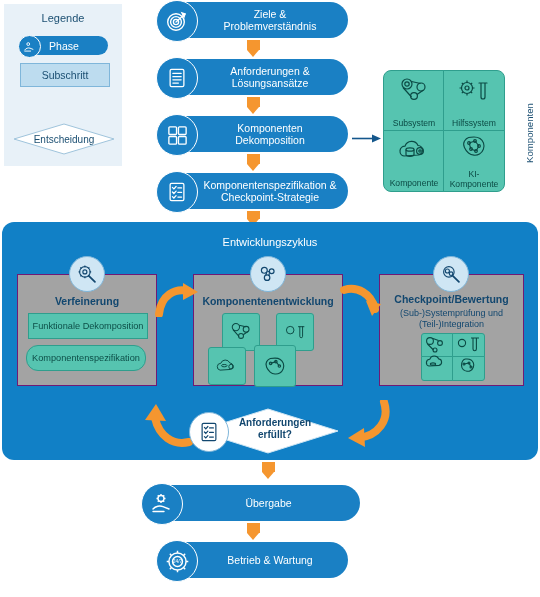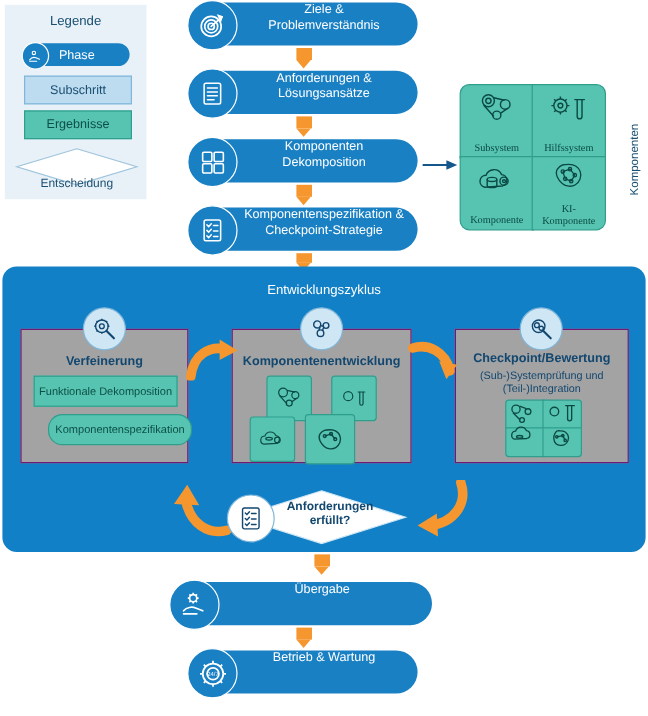--- a/index.html
+++ b/index.html
@@ -18,41 +18,41 @@
       justify-content:center;}
   .lg-phase .ico{position:absolute;left:-2px;top:-1px;width:21px;height:21px;border-radius:50%;
       background:#1a80c4;border:1.4px solid #ffffff;display:flex;align-items:center;justify-content:center;}
   .lg-sub{position:absolute;left:16px;top:59px;width:88px;height:22px;background:#bddcef;
       border:1px solid #7fb6da;color:#1b4f72;font-size:10.5px;display:flex;align-items:center;
       justify-content:center;}
   .lg-erg{position:absolute;left:16px;top:88px;width:88px;height:22px;background:#56c4b0;
       border:1px solid #2f9e8d;color:#0d4f48;font-size:10.5px;display:flex;align-items:center;
       justify-content:center;}
   .lg-dec{position:absolute;left:8px;top:118px;width:104px;height:34px;}
-  .lg-dec .txt{position:absolute;left:0;right:0;top:26px;text-align:center;font-size:10px;color:#1b4f72;}
+  .lg-dec .txt{position:absolute;left:0;right:0;top:12px;text-align:center;font-size:10px;color:#1b4f72;}
 
   
   .phase{position:absolute;height:36px;border-radius:18px;background:#1a80c4;}
   .phase .label{position:absolute;left:42px;right:8px;top:0;height:100%;
-      display:flex;align-items:flex-start;justify-content:center;text-align:center;
+      display:flex;align-items:center;justify-content:center;text-align:center;
       color:#ffffff;font-size:10.5px;line-height:12.5px;}
   .phase .pico{position:absolute;left:-2px;top:-2px;width:40px;height:40px;border-radius:50%;
       background:#1a80c4;border:1.6px solid #ffffff;display:flex;align-items:center;justify-content:center;}
 
   
   .dn{position:absolute;width:13px;}
   .dn .stem{width:13px;background:#f5962f;}
   .dn .tip{width:0;height:0;border-left:6.5px solid transparent;border-right:6.5px solid transparent;
       border-top:7px solid #f5962f;}
 
   
   #components{left:383px;top:70px;width:126px;height:126px;}
   .pz{position:absolute;width:60px;height:60px;background:#56c4b0;border:1.4px solid #2f9e8d;}
   .pz .plabel{position:absolute;left:0;right:0;bottom:3px;text-align:center;font-size:8.6px;
-      color:#0b4a44;line-height:9.5px;font-family:Liberation Serif, serif;}
+      color:#0b4a44;line-height:9.5px;}
   .pz svg{position:absolute;left:50%;top:6px;transform:translateX(-50%);}
   #comp-vert{position:absolute;left:511px;top:72px;width:16px;height:122px;}
   #comp-vert span{display:block;transform:rotate(-90deg);transform-origin:left top;
       position:absolute;left:13px;top:122px;width:122px;text-align:center;font-size:9.6px;color:#1b4f72;
       white-space:nowrap;}
 
   .side-arrow{position:absolute;left:352px;top:129px;width:30px;height:9px;}
 
   
   #cycle{left:2px;top:222px;width:536px;height:238px;background:#1180c6;border-radius:12px;}
@@ -93,23 +93,20 @@
         <path d="M3 19h10" stroke-linecap="round"></path>
       </svg>
     </span>
     <span>Phase</span>
   </div>
 
   <div class="lg-sub">
     <span>Subschritt</span>
   </div>
 
-  <div class="lg-erg">
-    <span>Ergebnisse</span>
-  </div>
 
   <div class="lg-dec">
     <svg width="104" height="34">
       <polygon points="52,2 102,17 52,32 2,17" fill="#ffffff" stroke="#9fc4dc" stroke-width="1"></polygon>
     </svg>
     <div class="txt">Entscheidung</div>
   </div>
 </div>
 
 <div class="phase abs" style="left:158px;top:2px;width:190px;">
@@ -244,21 +241,21 @@
 
 <div id="cycle" class="abs">
   <div id="cycle-title">Entwicklungszyklus</div>
 </div>
 
 <div class="subpanel abs" style="left:17px;top:274px;width:138px;height:110px;">
   <div class="sp-title" style="top:20px;">Verfeinerung</div>
   <div class="res" style="left:10px;top:38px;width:118px;">
     <span>Funktionale Dekomposition</span>
   </div>
-  <div class="res" style="left:22px;top:70px;width:118px;border-radius:12px;">
+  <div class="res" style="left:8px;top:70px;width:118px;border-radius:12px;">
     <span>Komponentenspezifikation</span>
   </div>
 </div>
 <div class="sp-ico abs" style="left:69px;top:256px;">
   <svg width="21" height="21" viewBox="0 0 24 24" fill="none" stroke="#12476f" stroke-width="1.3">
     <circle cx="9" cy="9" r="6"></circle>
       <circle cx="9" cy="9" r="2.3"></circle>
     <path d="M9 1.8v1.8M9 14.4v1.8M1.8 9h1.8M14.4 9h1.8M3.9 3.9l1.3 1.3M12.8 12.8l1.3 1.3M14.1 3.9l-1.3 1.3M5.2 12.8l-1.3 1.3"></path>
     <path d="M13.5 13.5l7 7" stroke-width="2" stroke-linecap="round"></path>
   </svg>

